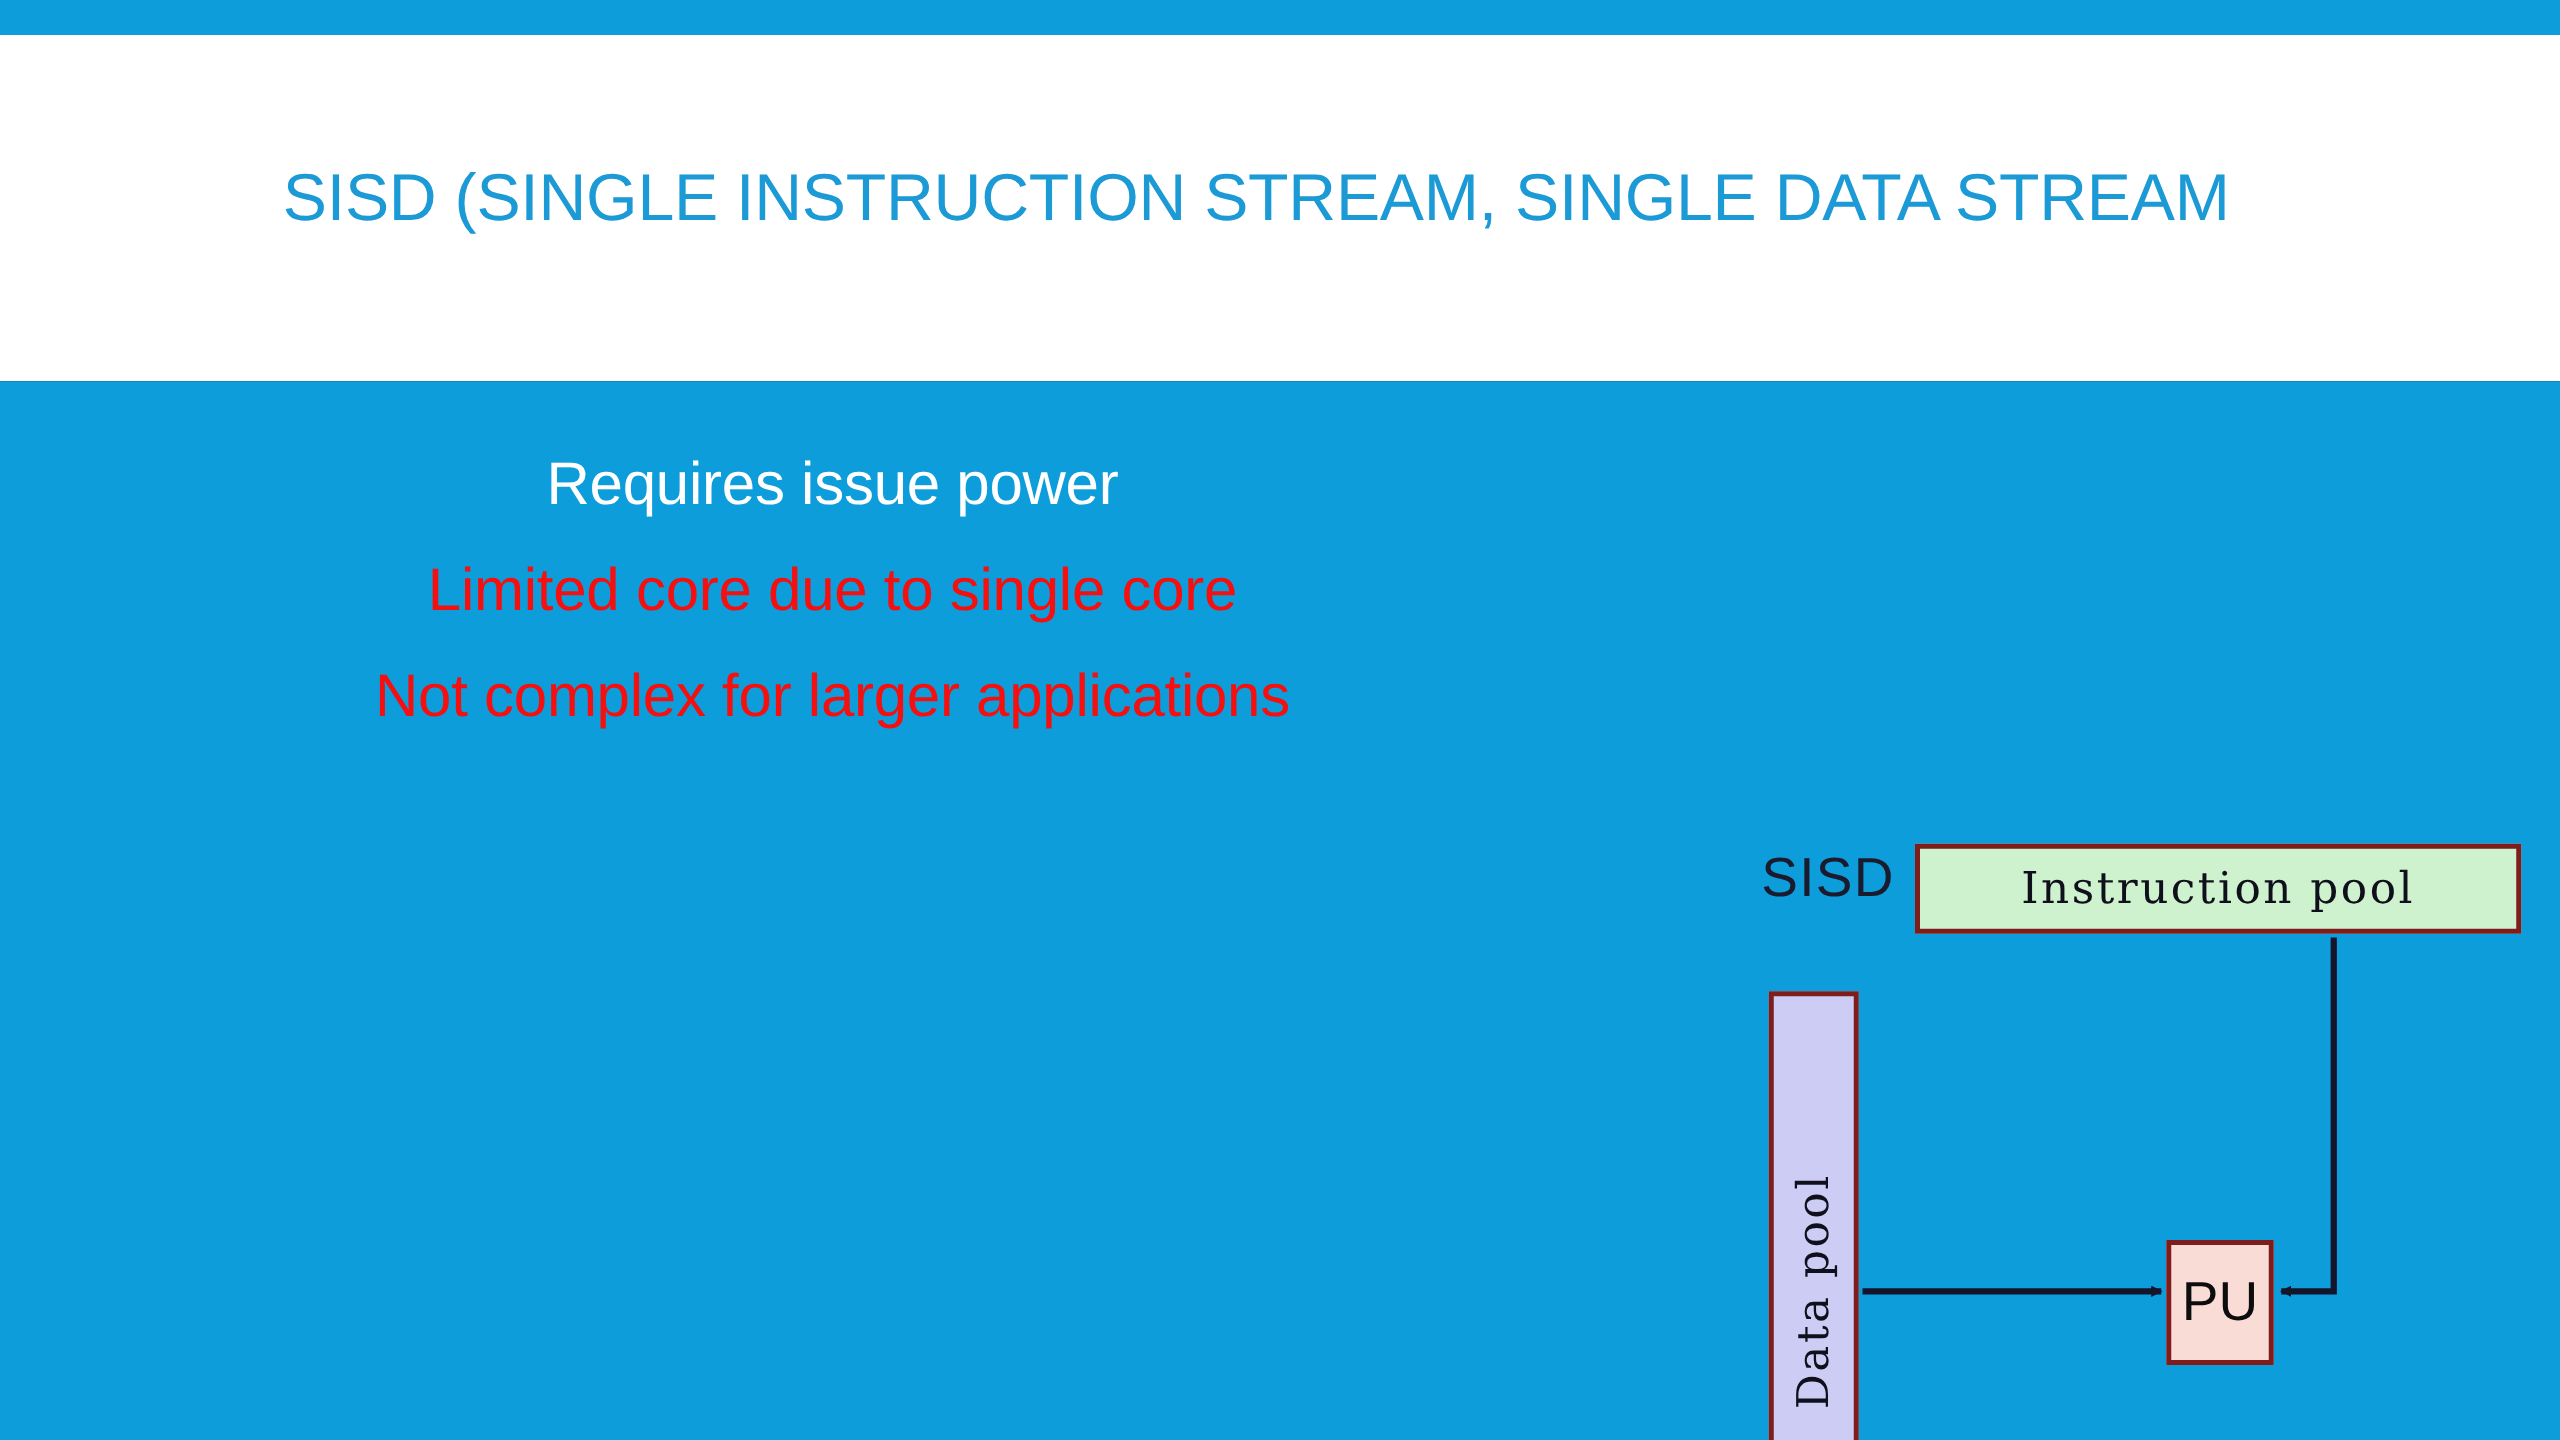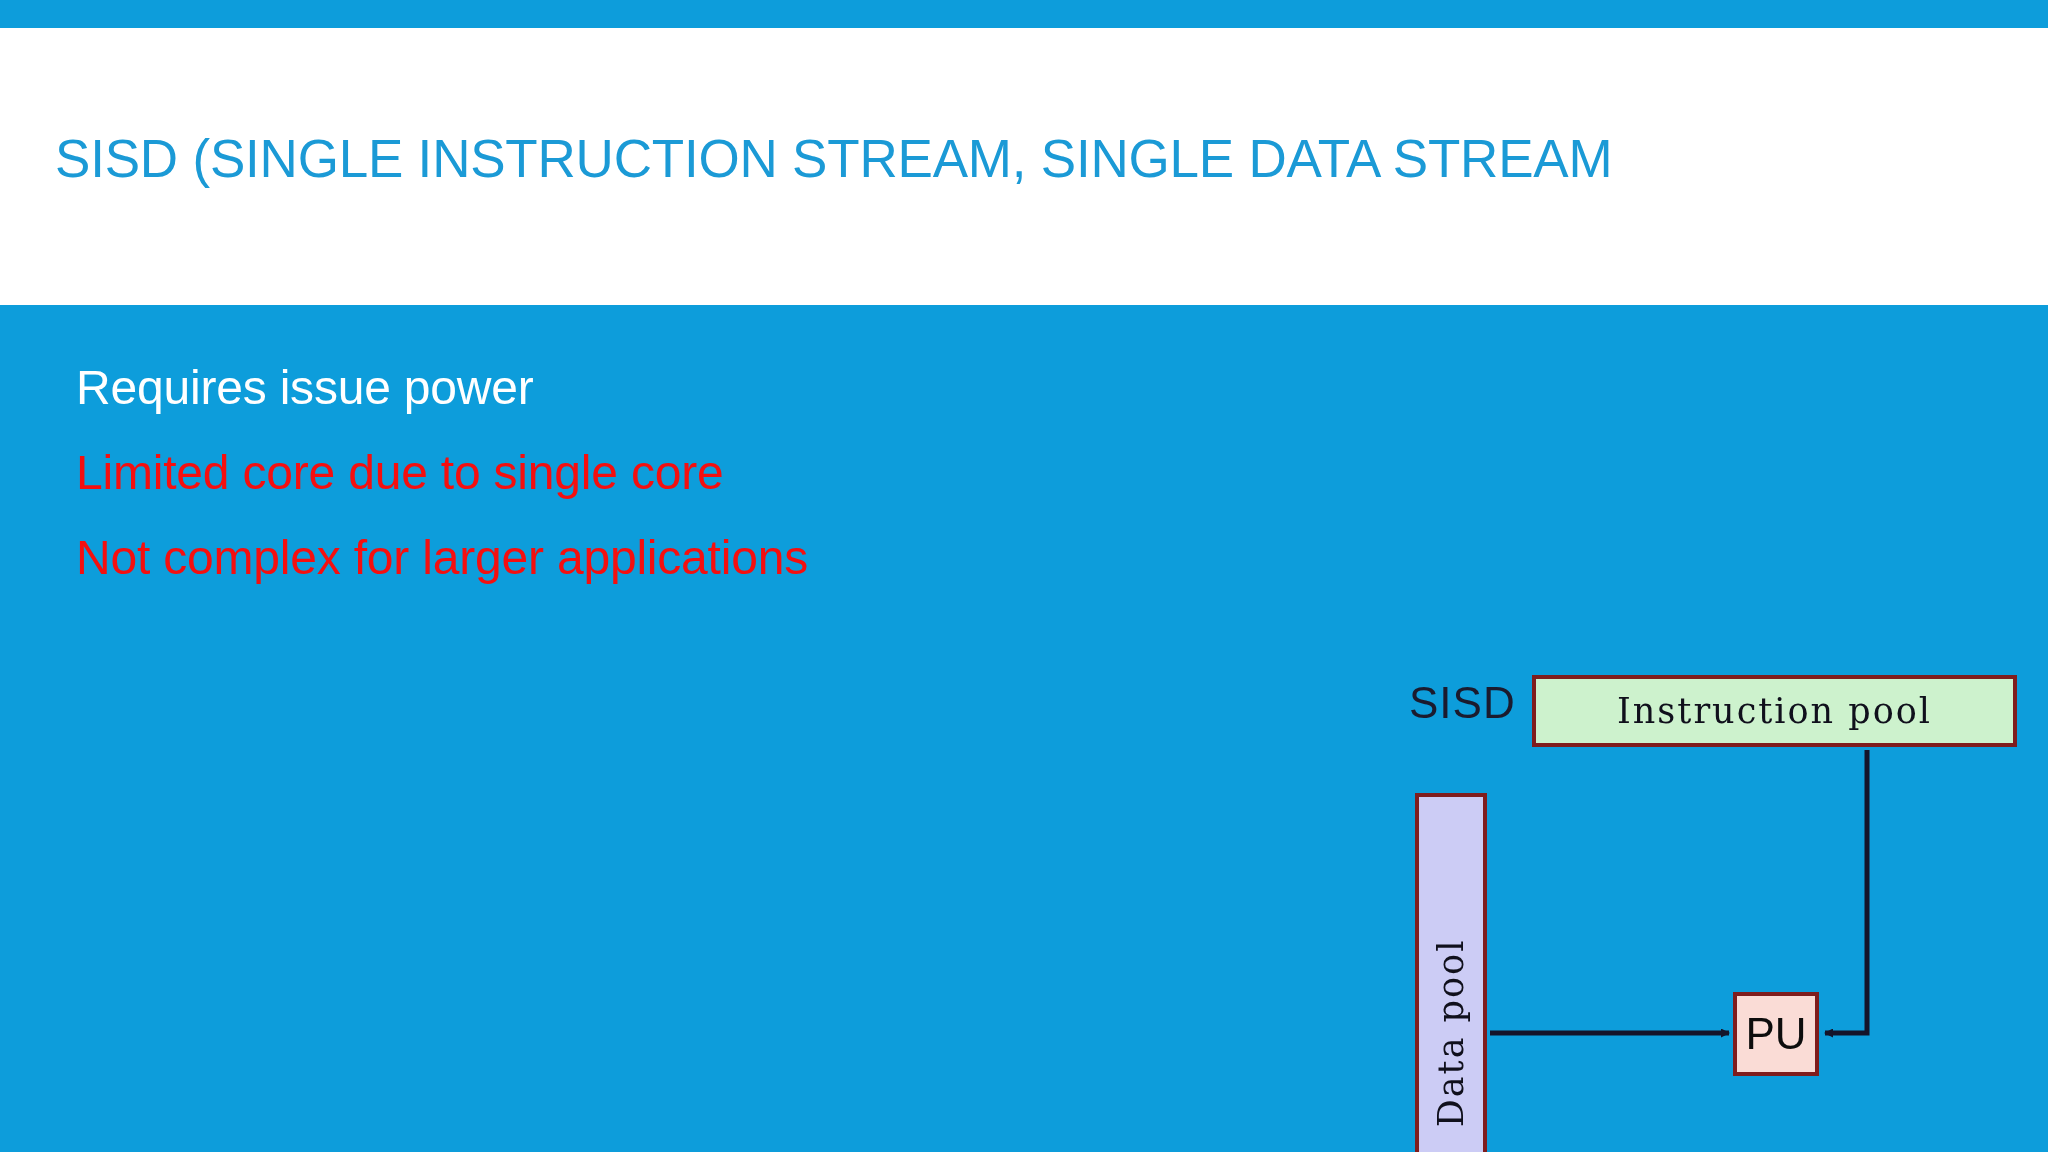--- a/index.html
+++ b/index.html
@@ -9,20 +9,21 @@
   }
   body {
     font-family: "Liberation Sans", sans-serif;
   }
   #slide {
     position: relative;
     width: 2048px;
     height: 1152px;
     overflow: hidden;
     background: #000000;
+    text-align: center;
   }
 
   
   .top-bar {
     position: absolute;
     left: 0;
     top: 0;
     width: 2048px;
     height: 28px;
     background: #0d9ddb;
@@ -125,21 +126,21 @@
     font-size: 35px;
     letter-spacing: 2px;
     color: #10101c;
     transform: rotate(-90deg);
     white-space: nowrap;
   }
   .pu {
     left: 338px;
     top: 332px;
     width: 86px;
-    height: 84px;
+    height: 100px;
     background: #fadcd6;
   }
   .pu .box-label {
     font-family: "Liberation Sans", sans-serif;
     font-size: 44px;
     color: #0d0d0d;
     letter-spacing: 0px;
   }
   .connector-svg {
     position: absolute;

